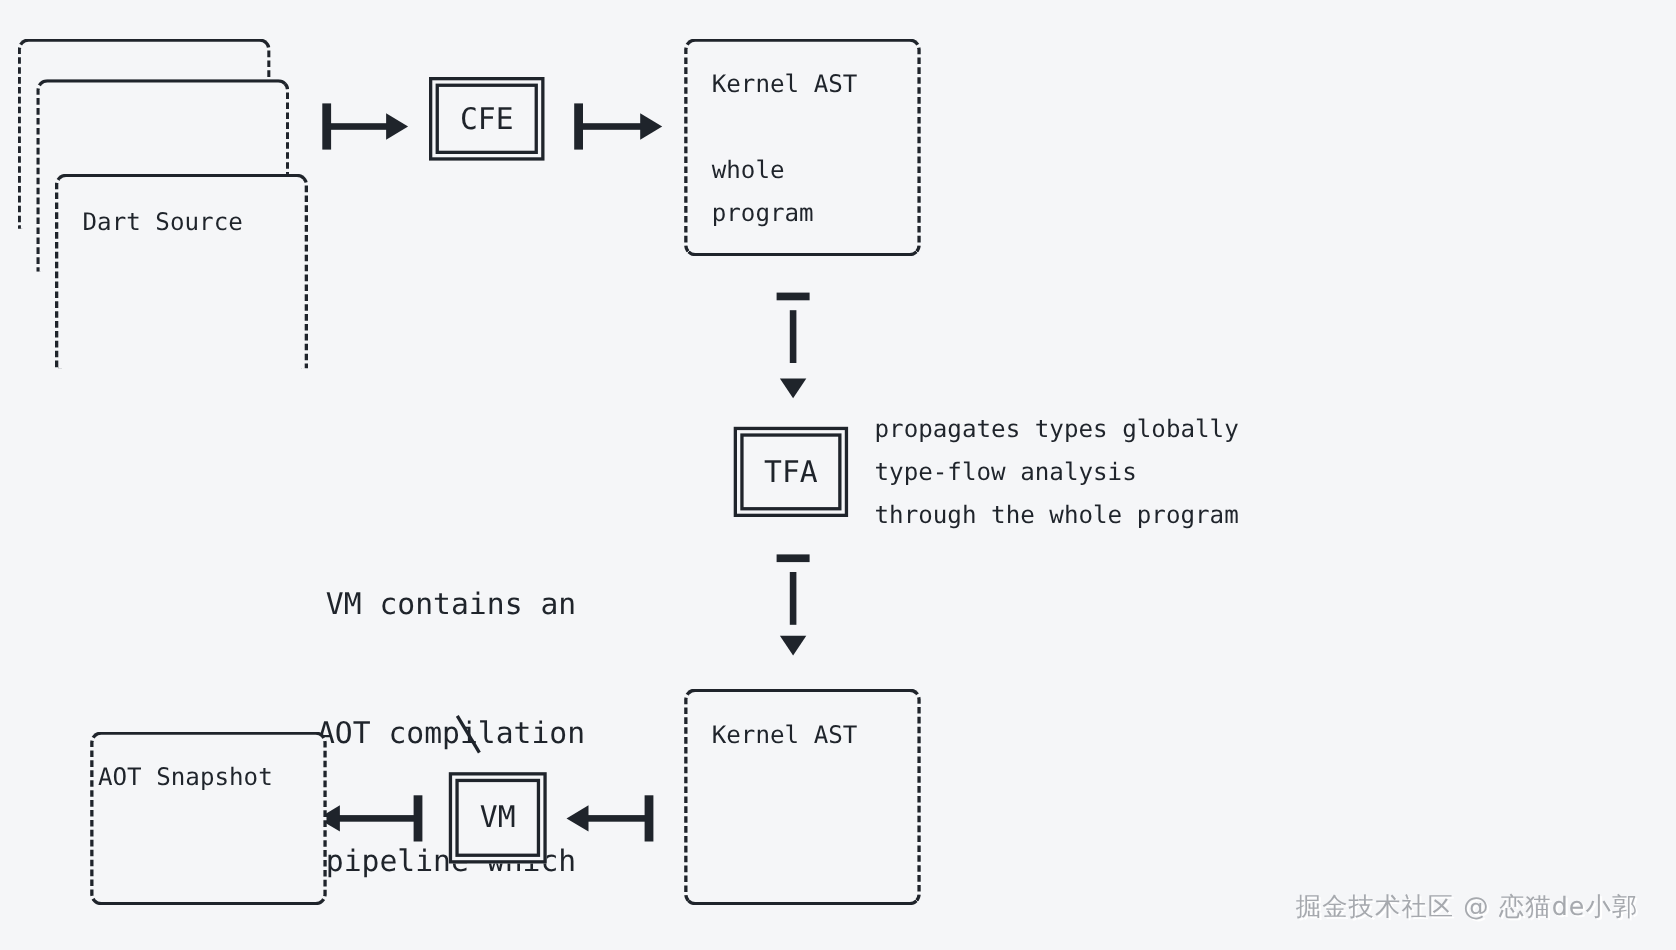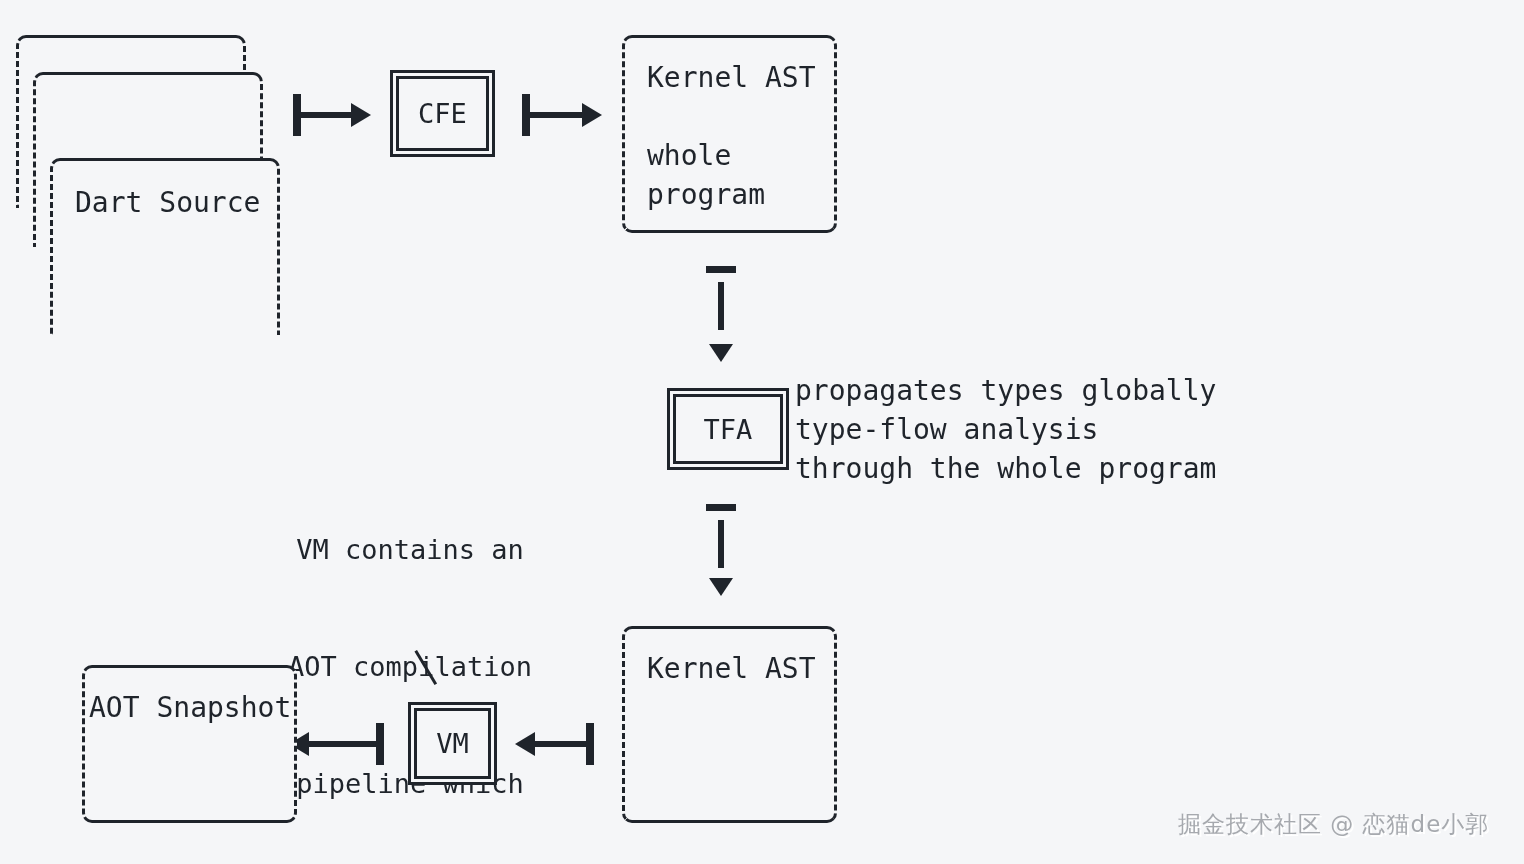--- a/index.html
+++ b/index.html
@@ -44,21 +44,21 @@
     position:absolute;
     background:var(--background);
     border:3px solid var(--ink);
     display:flex;align-items:center;justify-content:center;
     font-size:27px;
   }
   .double::before{
     content:"";position:absolute;inset:3px;
     border:3px solid var(--ink);
   }
-  .mono{font-size:28px;line-height:39px;white-space:pre;}
+  .mono{font-size:22px;line-height:39px;white-space:pre;}
   .kbox-inner{padding:20px 0 0 22px;}
   .kbox-body{margin-top:39px;}
   
   .harrow{position:absolute;}
   .harrow .bar{position:absolute;top:0;bottom:0;width:8px;background:var(--ink);}
   .harrow .shaft{position:absolute;top:50%;margin-top:-3px;height:6px;background:var(--ink);}
   .harrow .head{position:absolute;top:50%;margin-top:-12px;width:0;height:0;
     border-top:12px solid transparent;border-bottom:12px solid transparent;}
   .harrow.right .bar{left:0;}
   .harrow.right .shaft{left:4px;right:17px;}
@@ -102,21 +102,21 @@
       <div class="mono" style="position:absolute;left:22px;top:22px;">Dart Source</div>
     </div>
   </div>
 
   <div class="harrow right" style="left:293px;top:94px;width:78px;height:42px;">
     <span class="bar"></span>
     <span class="shaft"></span>
     <span class="head"></span>
   </div>
 
-  <div class="double" style="left:390px;top:70px;width:105px;height:87px;">
+  <div class="double" style="left:390px;top:70px;width:105px;height:76px;">
     <span>CFE</span>
   </div>
 
   <div class="harrow right" style="left:522px;top:94px;width:80px;height:42px;">
     <span class="bar"></span>
     <span class="shaft"></span>
     <span class="head"></span>
   </div>
 
   <div class="dbox" style="left:622px;top:35px;width:215px;height:198px;">
@@ -128,21 +128,21 @@
       </div>
     </div>
   </div>
 
   <div class="varrow" style="left:706px;top:266px;height:96px;">
     <span class="bar"></span>
     <span class="shaft"></span>
     <span class="head"></span>
   </div>
 
-  <div class="double" style="left:667px;top:388px;width:122px;height:82px;">
+  <div class="double" style="left:667px;top:388px;width:104px;height:82px;">
     <span>TFA</span>
   </div>
 
   <div style="position:absolute;left:795px;top:371px;">
     <div class="mono">propagates types globally</div>
     <div class="mono">type-flow analysis</div>
     <div class="mono">through the whole program</div>
   </div>
 
   <div class="varrow" style="left:706px;top:504px;height:92px;">

